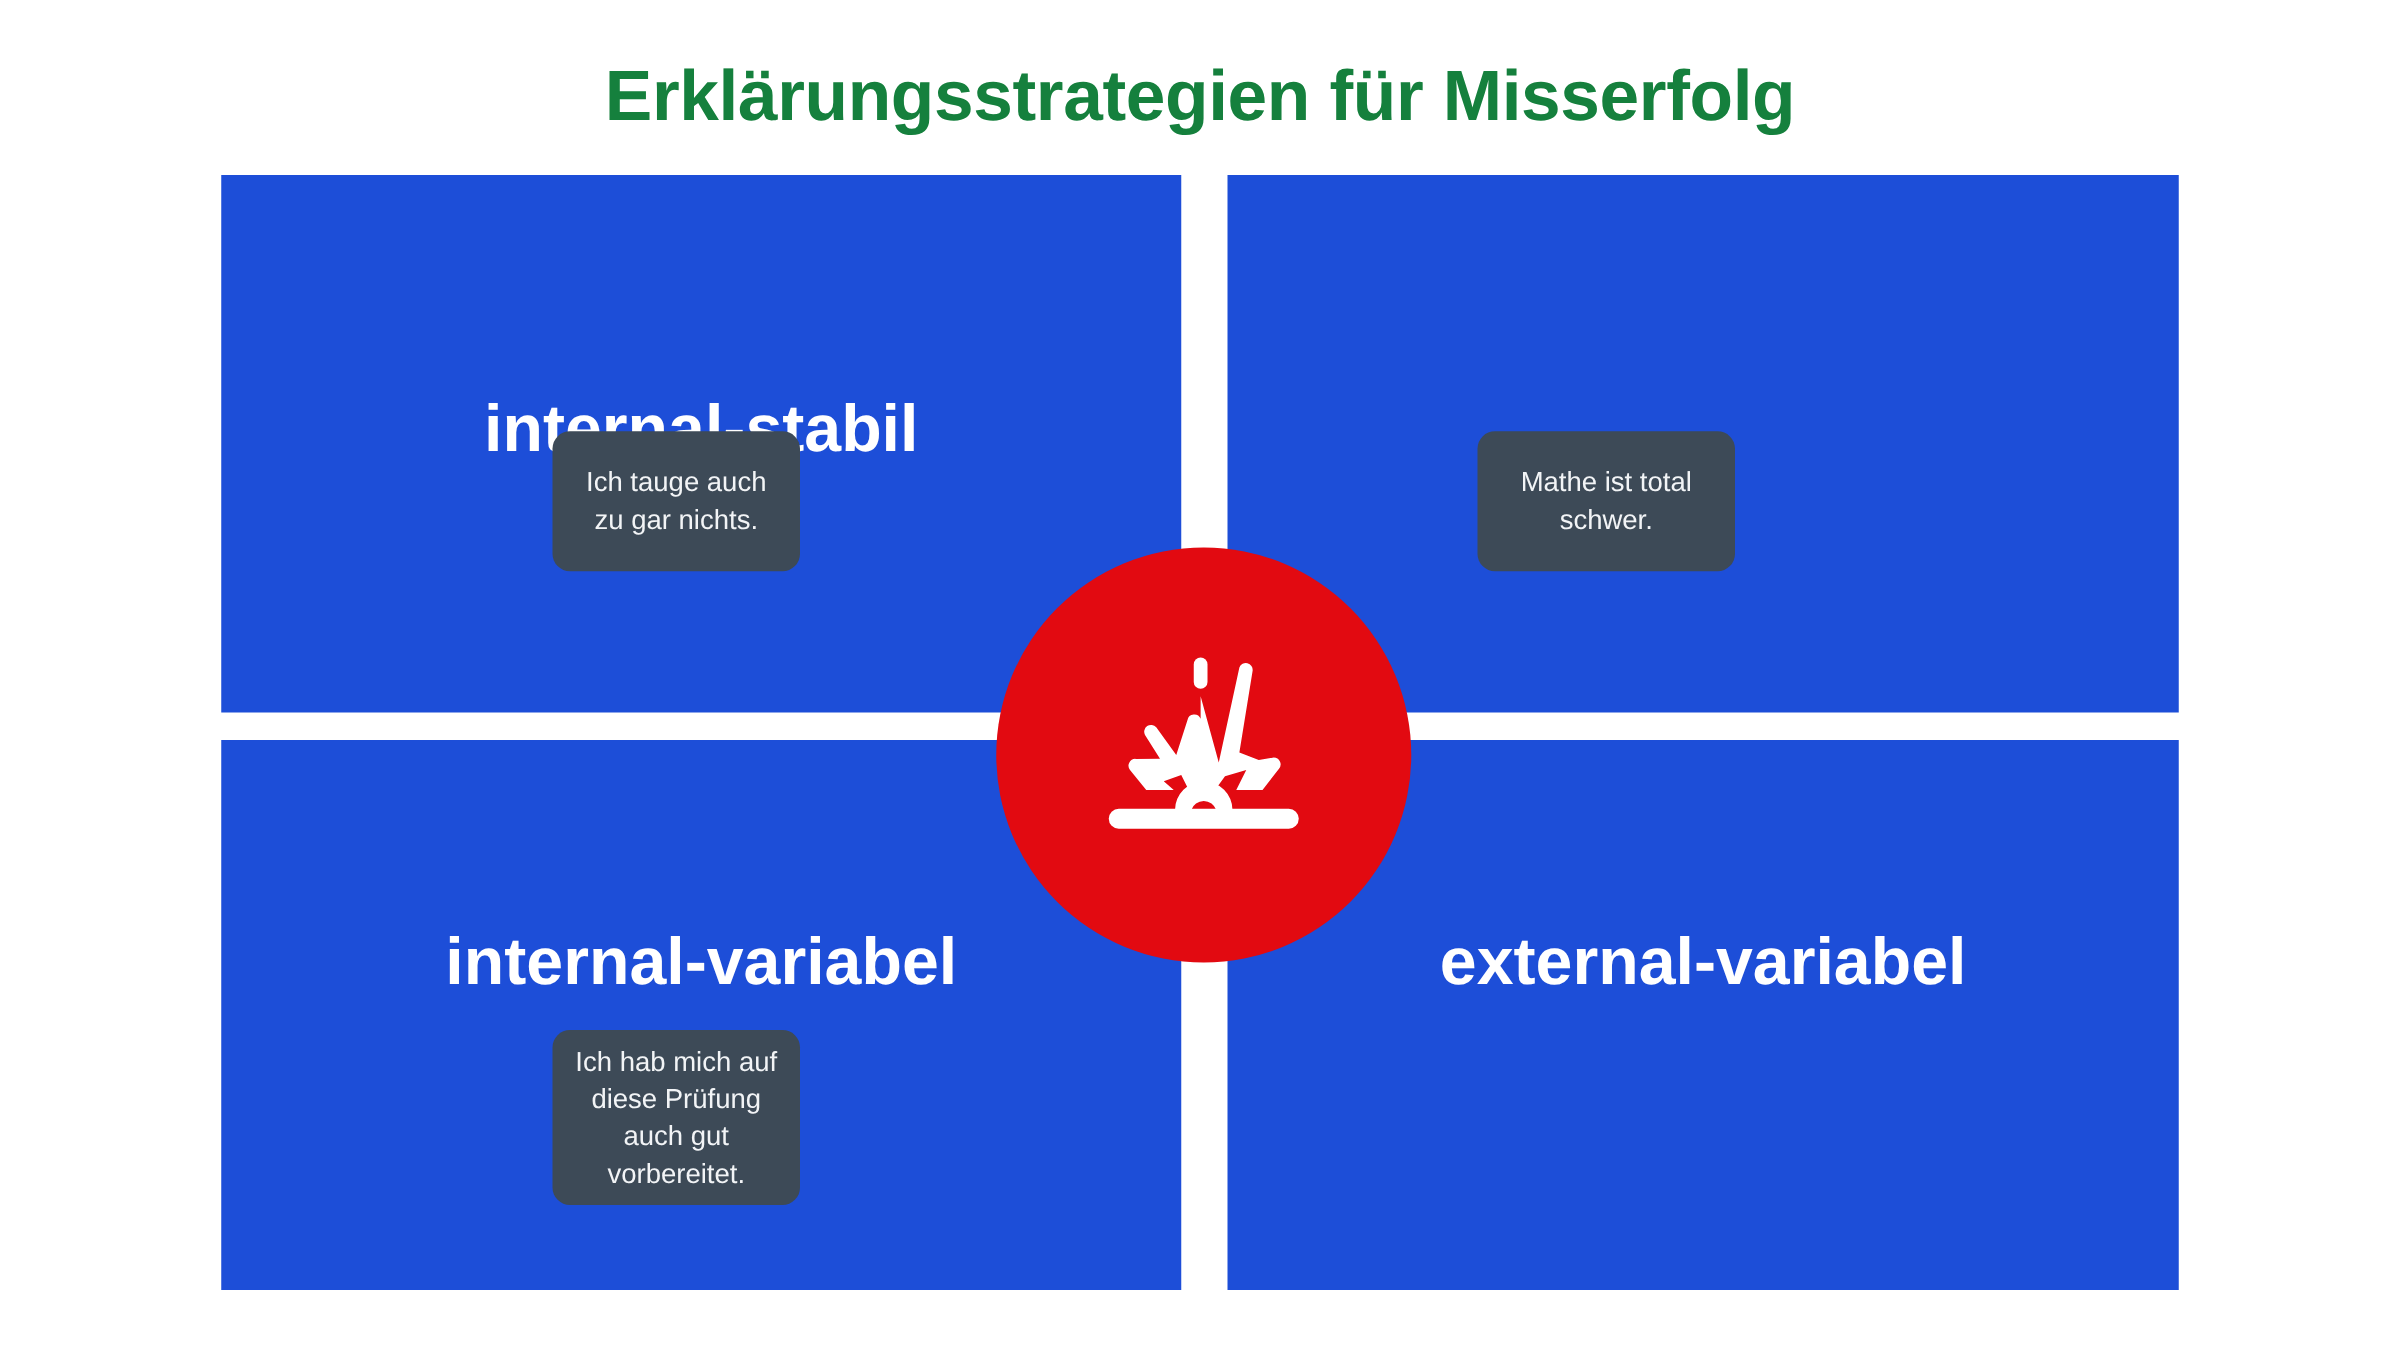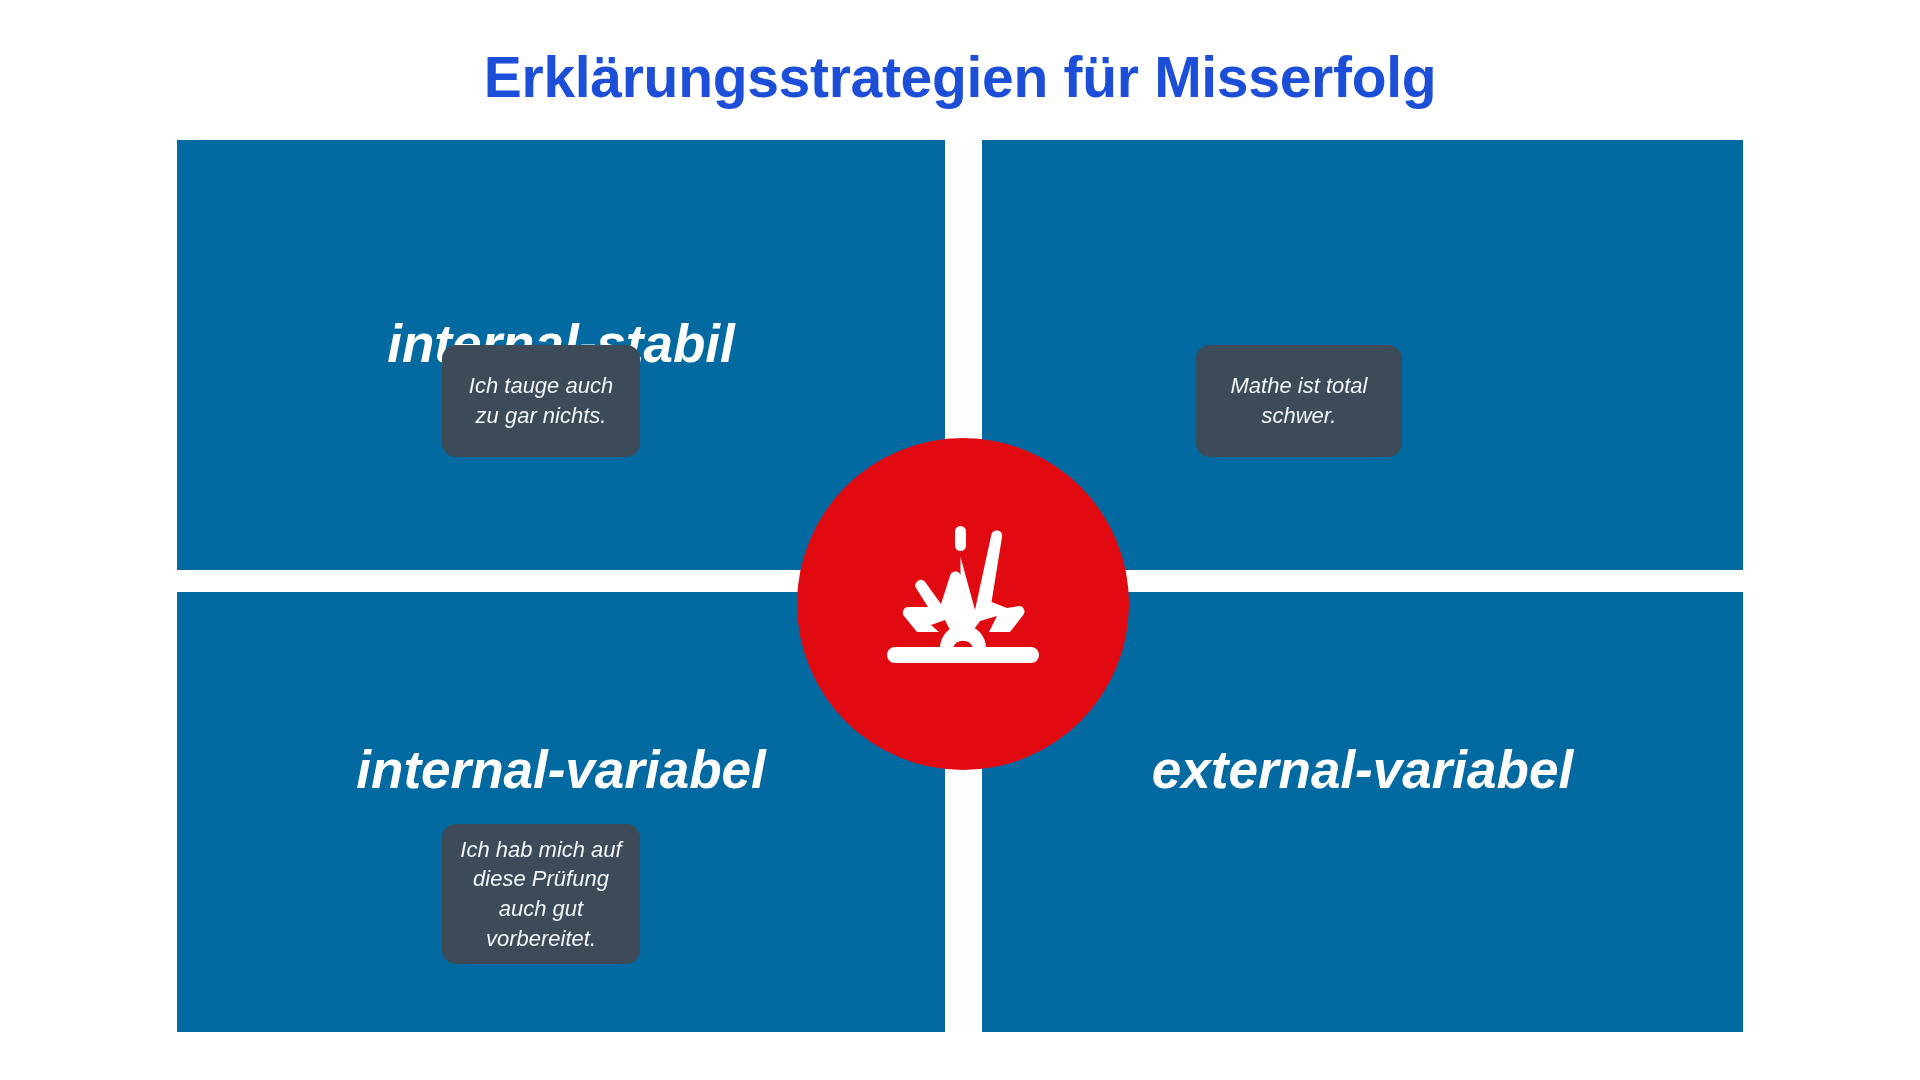--- a/index.html
+++ b/index.html
@@ -21,41 +21,40 @@
 
   
   #page-title {
     position: absolute;
     left: 0;
     top: 46px;
     width: 1920px;
     text-align: center;
     font-size: 57px;
     font-weight: bold;
-    color: #1d4ed8;
+    color: #15803d;
     letter-spacing: -0.3px;
     line-height: 1.1;
     white-space: nowrap;
   }
 
   
   #quadrant-grid {
     position: absolute;
     left: 177px;
     top: 140px;
     width: 1566px;
     height: 892px;
   }
 
   .quadrant {
     position: absolute;
-    background: #0369a1;
+    background: #1d4ed8;
     box-sizing: border-box;
     overflow: hidden;
-    font-style: italic;
   }
 
   .q-tl { left: 0px;   top: 0px;   width: 768px; height: 430px; }
   .q-tr { left: 805px; top: 0px;   width: 761px; height: 430px; }
   .q-bl { left: 0px;   top: 452px; width: 768px; height: 440px; }
   .q-br { left: 805px; top: 452px; width: 761px; height: 440px; }
 
   .quadrant-label {
     position: absolute;
     width: 100%;
@@ -88,21 +87,21 @@
     padding: 20px 16px;
   }
 
   .bubble-tl {
     left: 265px;
     top: 205px;
     width: 198px;
     height: 112px;
   }
   .bubble-tr {
-    left: 214px;
+    left: 200px;
     top: 205px;
     width: 206px;
     height: 112px;
     justify-content: center;
   }
   .bubble-bl {
     left: 265px;
     top: 232px;
     width: 198px;
     height: 140px;

